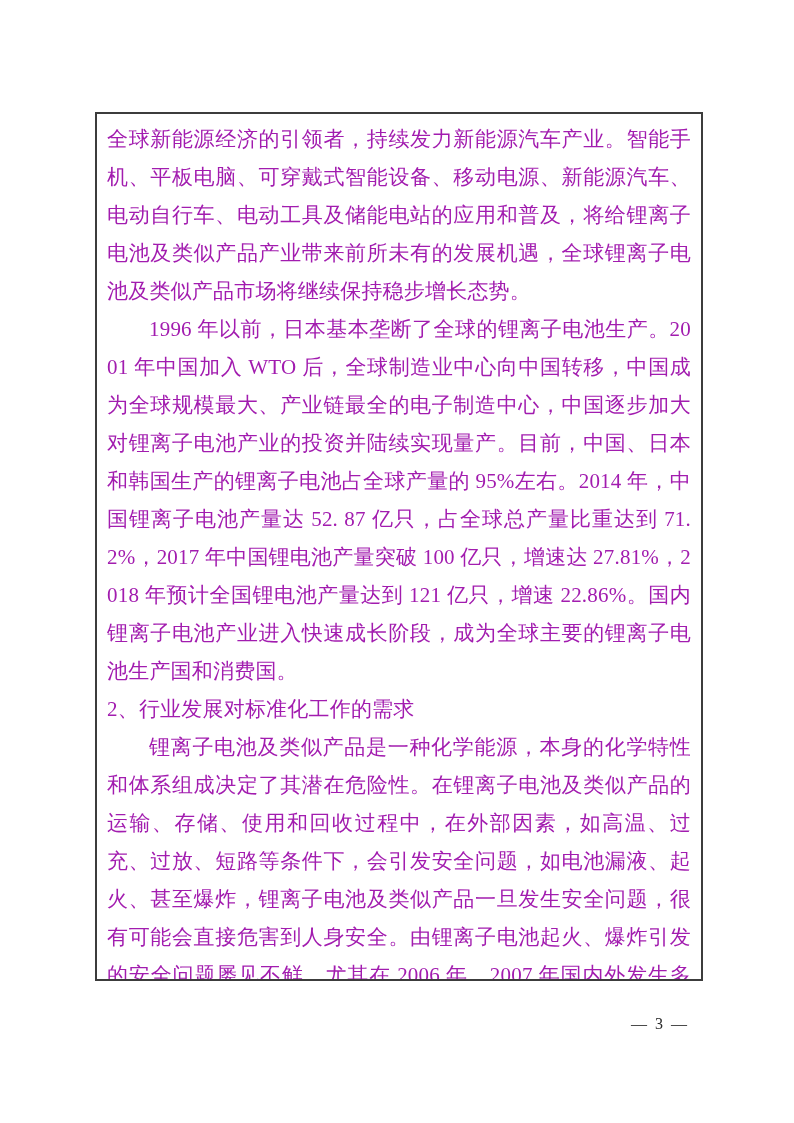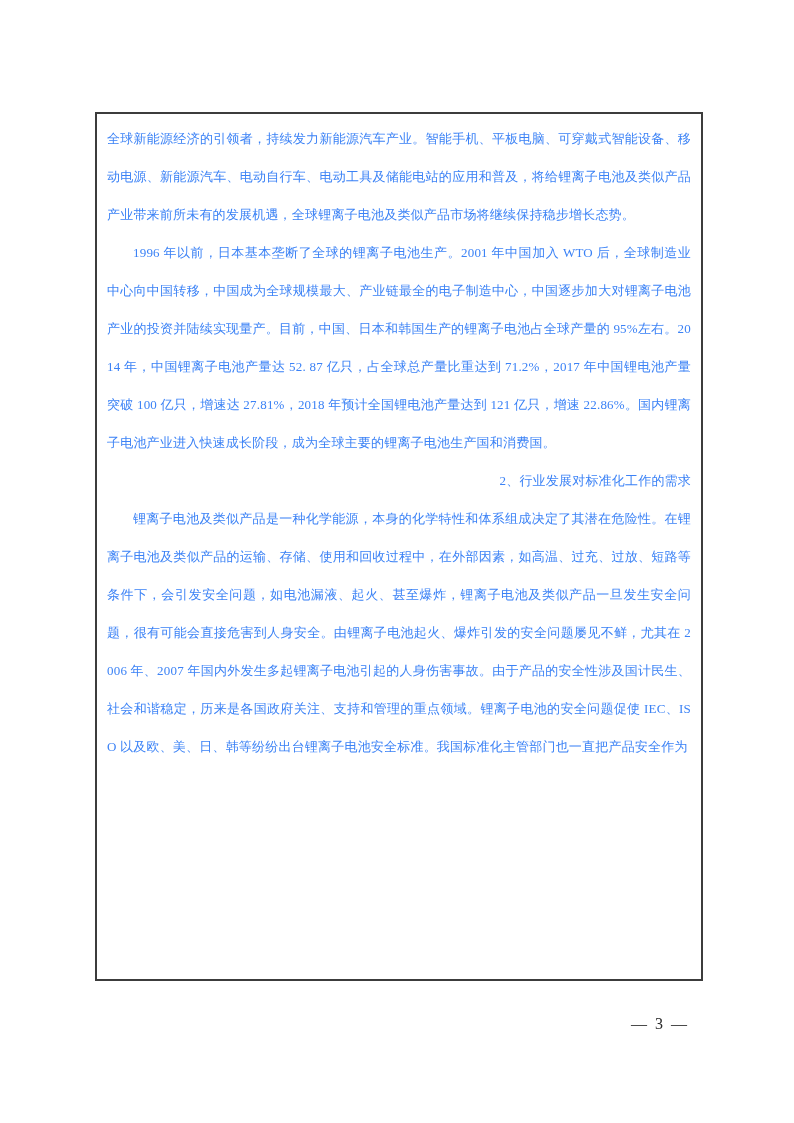--- a/index.html
+++ b/index.html
@@ -21,34 +21,34 @@
     left: 95px;
     top: 112px;
     width: 608px;
     height: 869px;
     border: 2px solid #3c3c3c;
     padding: 6px 10px 0 10px;
     background: #ffffff;
     overflow: hidden;
   }
   .doc-cell p {
-    font-size: 13px;
+    font-size: 21px;
     line-height: 38px;
-    color: #3b82f6;
+    color: #a21caf;
     text-align: justify;
     text-justify: inter-ideograph;
     letter-spacing: 0.2px;
     word-break: break-all;
   }
   .doc-cell p.indent {
     text-indent: 2em;
   }
   .doc-cell p.heading {
     text-indent: 0;
-    text-align: right;
+    text-align: left;
   }
   .page-number {
     position: absolute;
     top: 1012px;
     left: 600px;
     width: 120px;
     text-align: center;
     font-size: 16px;
     line-height: 24px;
     color: #2a2a2a;

